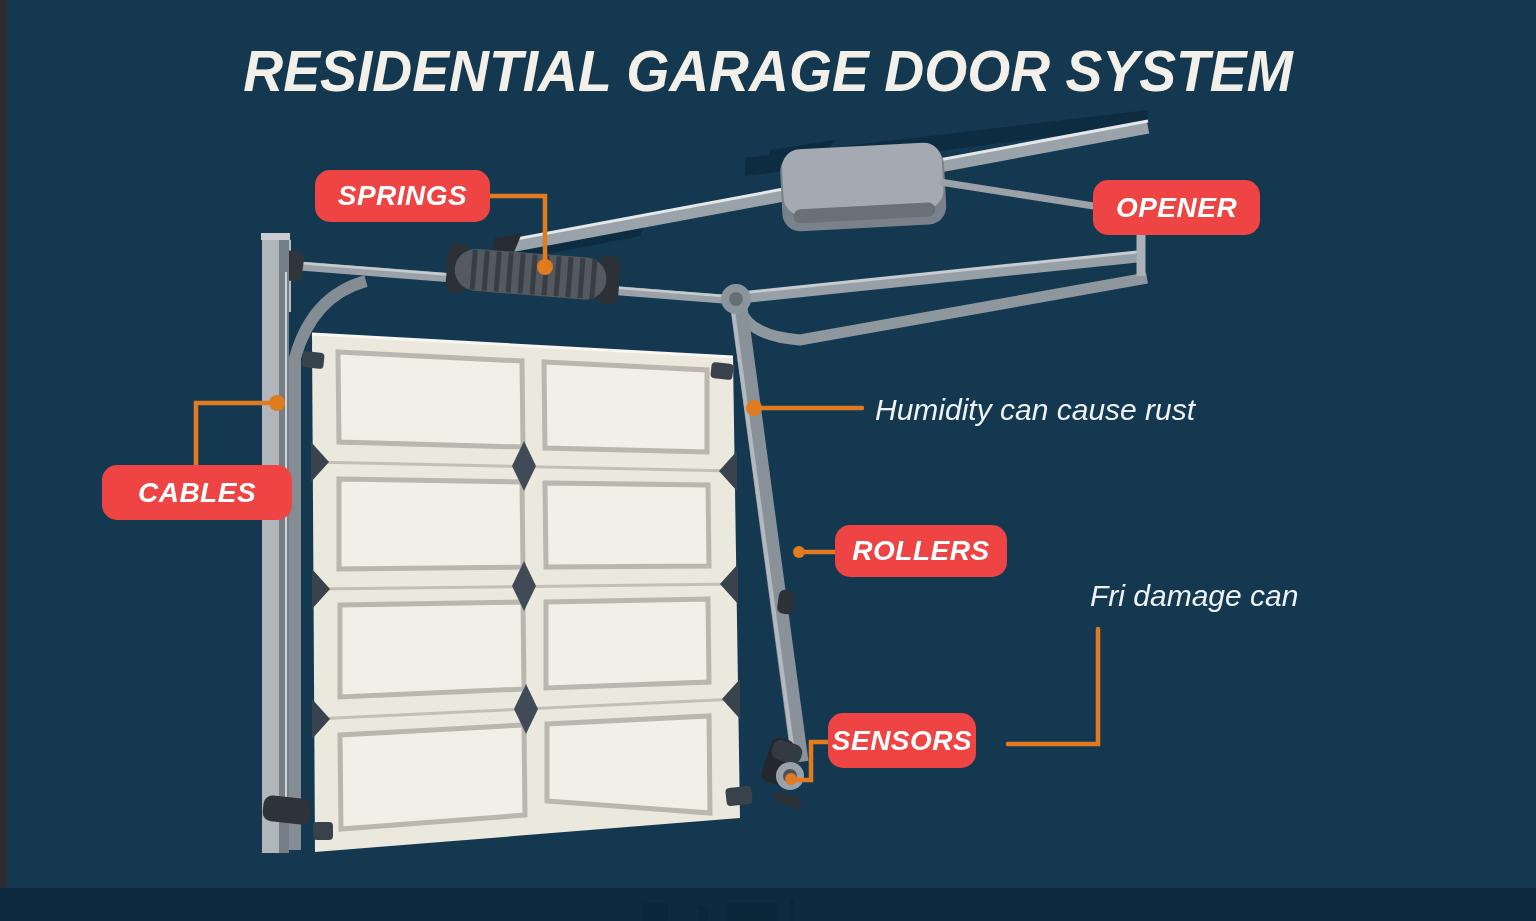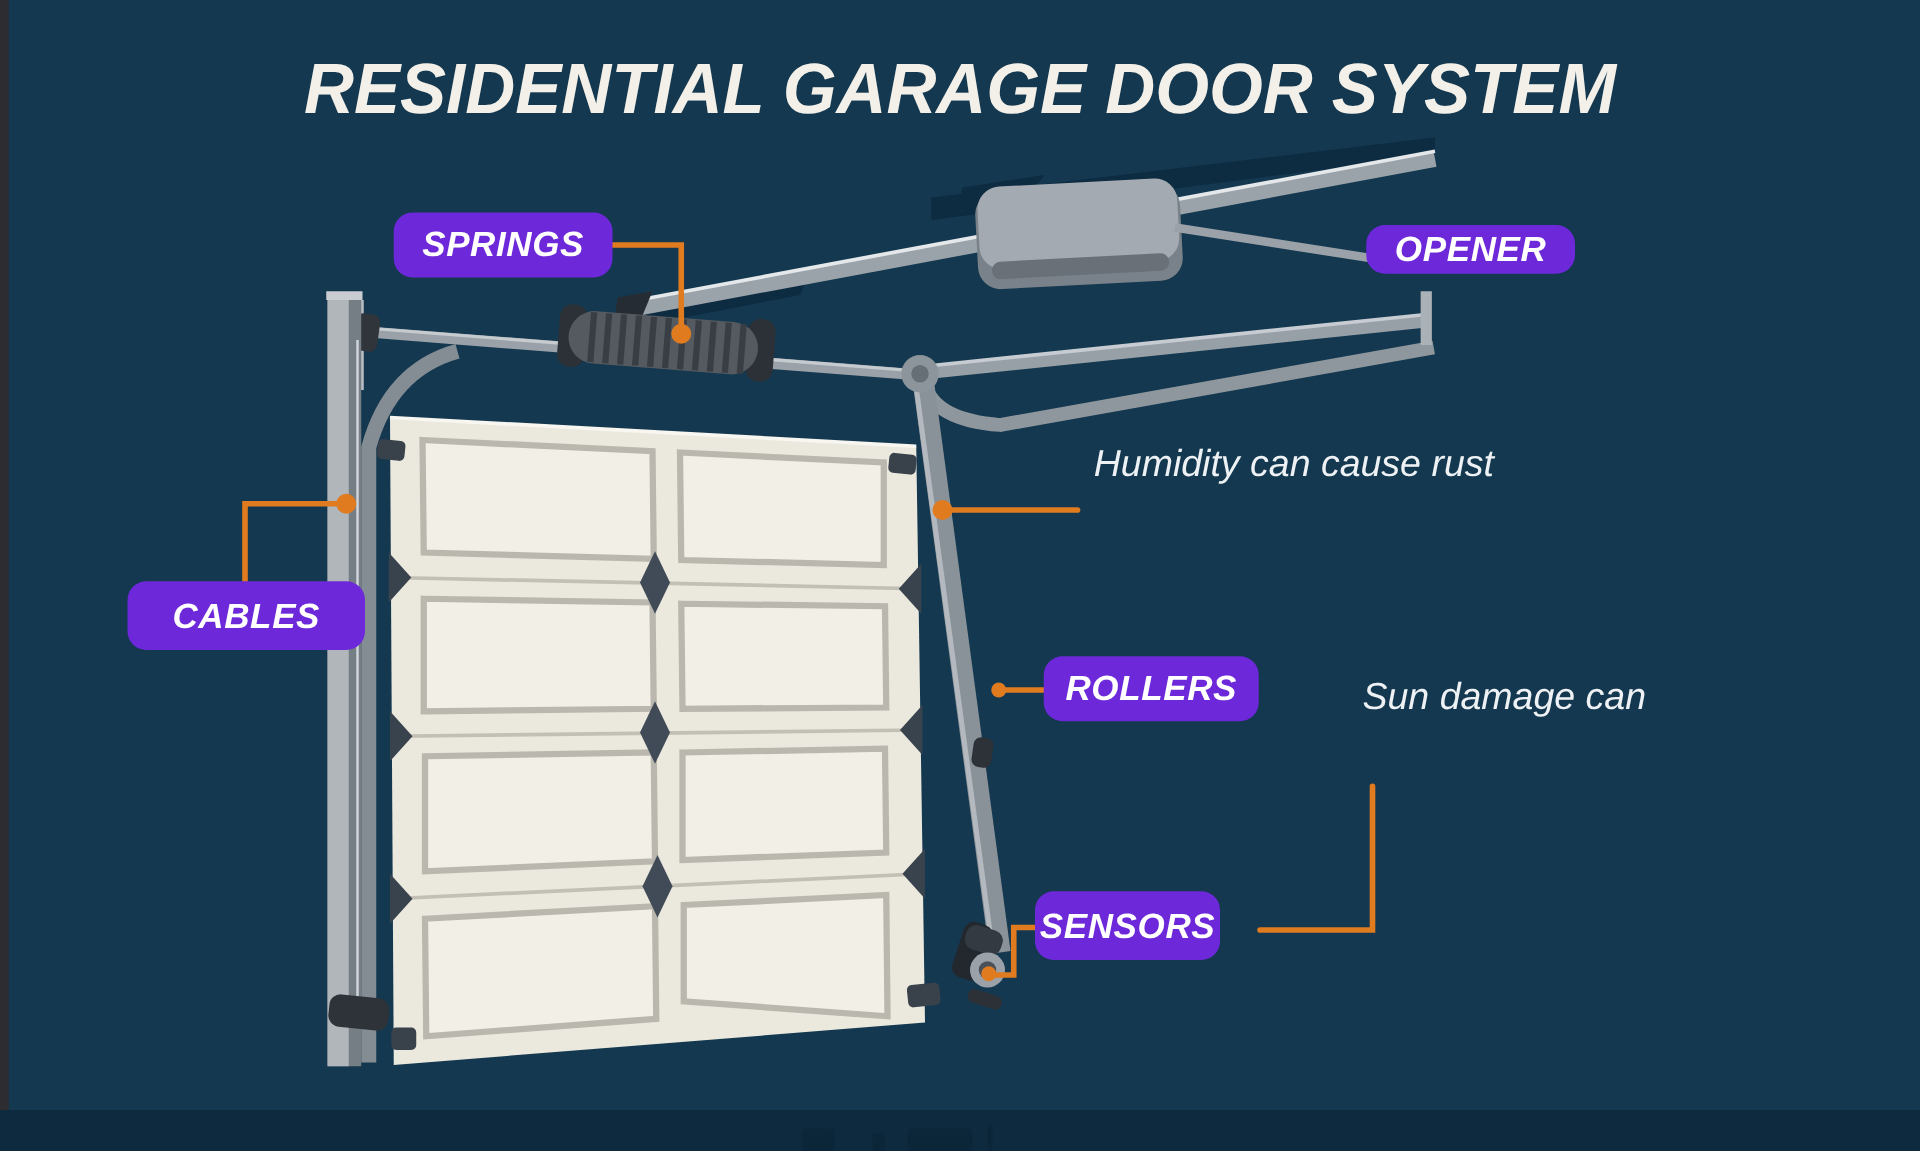--- a/index.html
+++ b/index.html
@@ -10,35 +10,35 @@
     font-style:italic;
   }
   .left-strip{position:absolute;left:0;top:0;width:7px;height:921px;background:#2c2c31;}
   .art{position:absolute;left:0;top:0;}
   .title{
     position:absolute;left:0;top:38px;width:1536px;text-align:center;
     font-size:57px;font-weight:bold;letter-spacing:0px;color:#f3f0e9;
     transform:scaleX(0.97);
   }
   .callout{
-    position:absolute;background:#6d28d9;border-radius:15px;
+    position:absolute;background:#ef4444;border-radius:15px;
     color:#ffffff;font-weight:bold;font-size:28px;letter-spacing:0.5px;
     display:flex;align-items:center;justify-content:center;text-align:center;
   }
   .callout.springs{left:315px;top:170px;width:175px;height:52px;}
-  .callout.opener {left:1093px;top:180px;width:167px;height:39px;}
+  .callout.opener {left:1093px;top:180px;width:167px;height:55px;}
   .callout.cables {left:102px;top:465px;width:190px;height:55px;}
   .callout.rollers{left:835px;top:525px;width:172px;height:52px;}
   .callout.sensors{left:828px;top:713px;width:148px;height:55px;}
   .anno{
     position:absolute;color:#eef2f5;font-size:30px;line-height:40px;font-weight:normal;
   }
   .anno.humidity{left:875px;top:352px;}
   .anno.sun{left:1090px;top:538px;}
-  .anno span{display:block;}
+  .anno span{display:block;margin-top:38px;}
   .bottom-band{position:absolute;left:0;top:888px;width:1536px;height:33px;background:#0e2a3e;}
   .bottom-band .blob{position:absolute;background:#0b2335;opacity:.55;border-radius:3px;}
 </style>
 </head>
 <body>
 
 <div class="stage">
   <svg class="art" width="1536" height="921" viewBox="0 0 1536 921">
 
     <g>
@@ -199,15 +199,15 @@
     <span>ROLLERS</span>
   </div>
   <div class="callout sensors">
     <span>SENSORS</span>
   </div>
 
   <div class="anno humidity">
     <span>Humidity can cause rust</span>
   </div>
   <div class="anno sun">
-    <span>Sun damage can</span>
+    <span>Fri damage can</span>
   </div>
 </div>
 
 </body></html>

